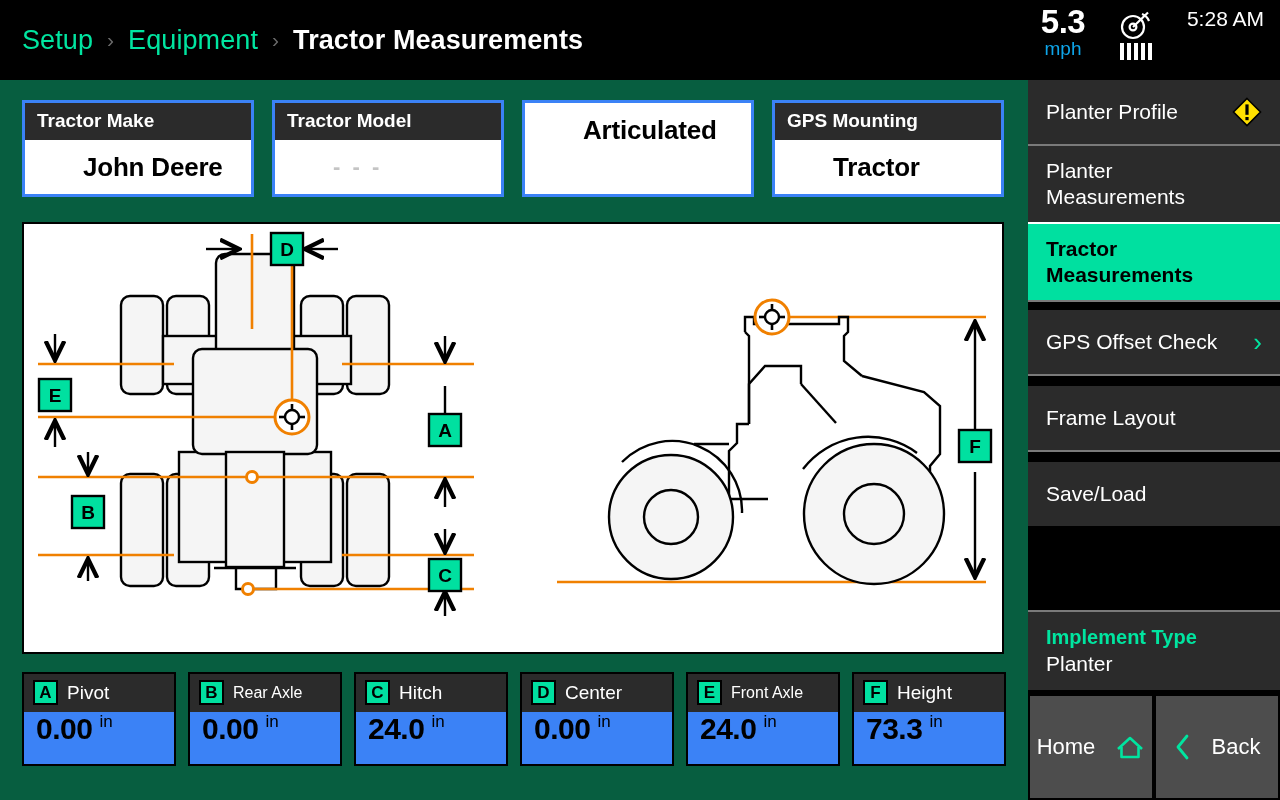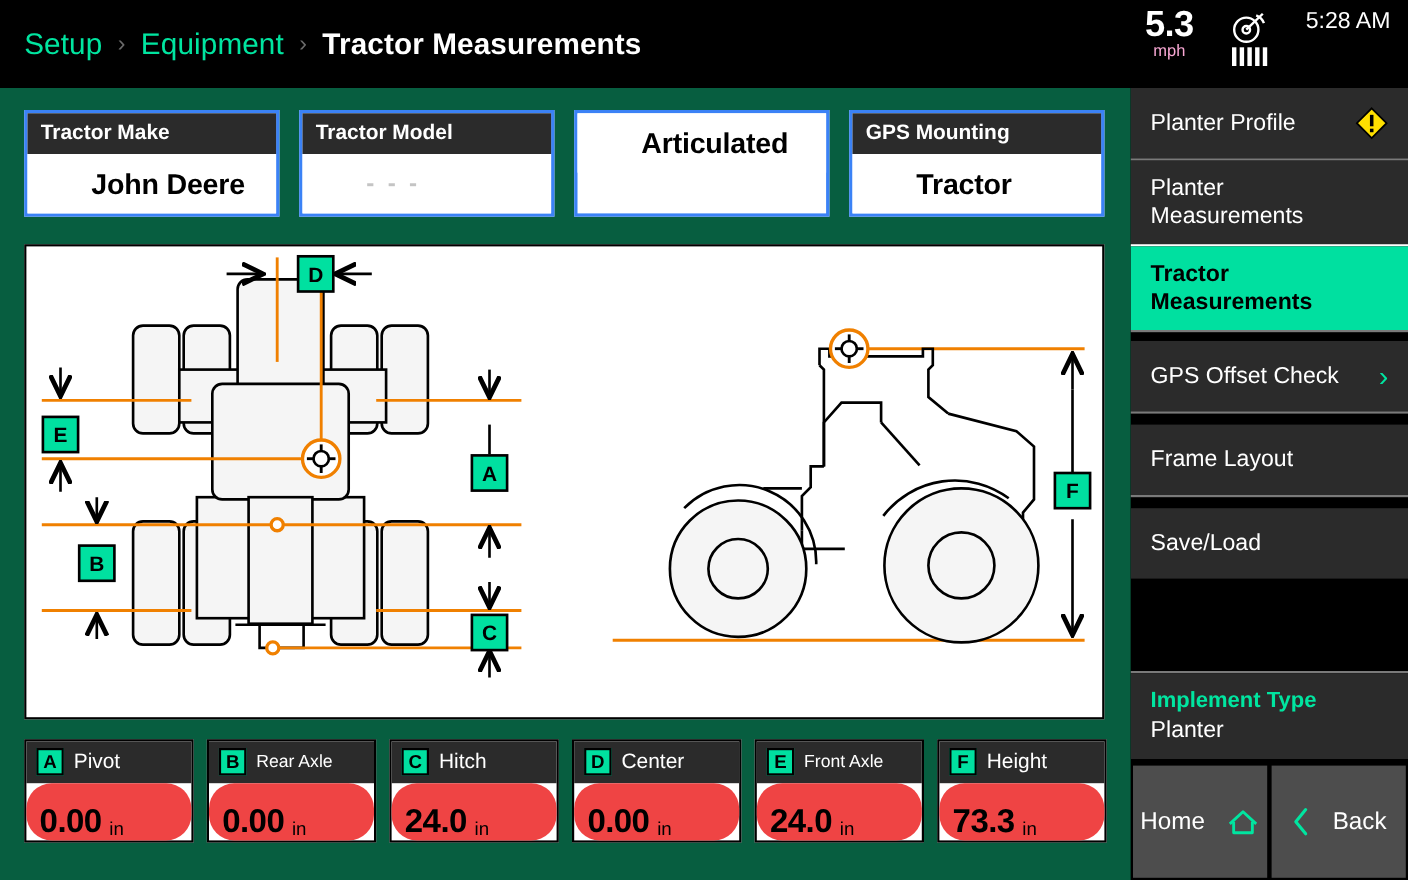--- a/index.html
+++ b/index.html
@@ -14,21 +14,21 @@
   
   .topbar { position:absolute; left:0; top:0; width:1280px; height:80px; background:#000; }
   .breadcrumb { position:absolute; left:22px; top:0; height:80px; display:flex; align-items:center; gap:14px; }
   .crumb { font-size:27px; font-weight:400; color:#00E5A0; letter-spacing:0.1px; }
   .crumb.current { color:#fff; font-weight:bold; font-size:27px; }
   .crumb-sep { color:#6b6b6b; font-size:21px; font-weight:300; line-height:1; transform:translateY(-1px); }
 
   .status { position:absolute; right:0; top:0; width:280px; height:80px; }
   .speed-wrap { position:absolute; left:30px; top:5px; width:66px; text-align:center; }
   .speed-val { font-size:33px; font-weight:bold; color:#fff; line-height:1.05; letter-spacing:-0.5px; }
-  .speed-unit { font-size:15px; color:#f9a8d4; line-height:1.1; margin-top:-1px; }
+  .speed-unit { font-size:19px; color:#0ea5e9; line-height:1.1; margin-top:-1px; }
   .gps-wrap { position:absolute; left:105px; top:10px; width:62px; }
   .gps-icon { display:block; margin:0 auto; }
   .bars { display:flex; gap:3px; justify-content:center; margin-top:3px; }
   .bars i { display:block; width:4px; height:17px; background:#fff; }
   .clock { position:absolute; right:16px; top:7px; font-size:21px; color:#fff; }
 
   
   .main { position:absolute; left:0; top:80px; width:1028px; height:720px; background:#075E40; }
 
   .cards-top { position:absolute; left:22px; top:20px; display:flex; gap:18px; }
@@ -43,21 +43,21 @@
   .diagram svg { display:block; width:100%; height:100%; }
 
   
   .cards-bottom { position:absolute; left:22px; top:592px; display:flex; gap:12px; }
   .mcard { width:154px; background:#fff; border:2px solid #000; }
   .mcard-hd { background:#2b2b2b; display:flex; align-items:center; gap:9px; padding:6px 9px 7px; }
   .badge { width:25px; height:25px; background:#00E0A0; border:2px solid #000; color:#000;
            font-size:17px; font-weight:bold; display:flex; align-items:center; justify-content:center; line-height:1; }
   .mcard-label { color:#fff; font-size:19px; font-weight:normal; white-space:nowrap; }
   .mcard-label.sm { font-size:16px; }
-  .mcard-bd { background:#ef4444; height:52px; display:flex; align-items:flex-end; padding:0 0 0 12px;border-radius:23px; }
+  .mcard-bd { background:#3b82f6; height:52px; display:flex; align-items:flex-start; padding:0 0 0 12px; }
   .mval { font-size:30px; font-weight:bold; color:#000; letter-spacing:-0.5px; }
   .munit { font-size:17px; color:#000; margin-left:7px; }
 
   
   .sidebar { position:absolute; left:1028px; top:80px; width:252px; height:720px; background:#000; }
   .menu-item { position:absolute; left:0; width:252px; background:#2b2b2b; color:#fff;
                padding:0 18px; display:flex; align-items:center; }
   .menu-item .mi-label { font-size:21px; font-weight:normal; line-height:1.25; }
   .menu-item.active { background:#00E0A0; color:#000; }
   .menu-item.active .mi-label { font-weight:bold; }

